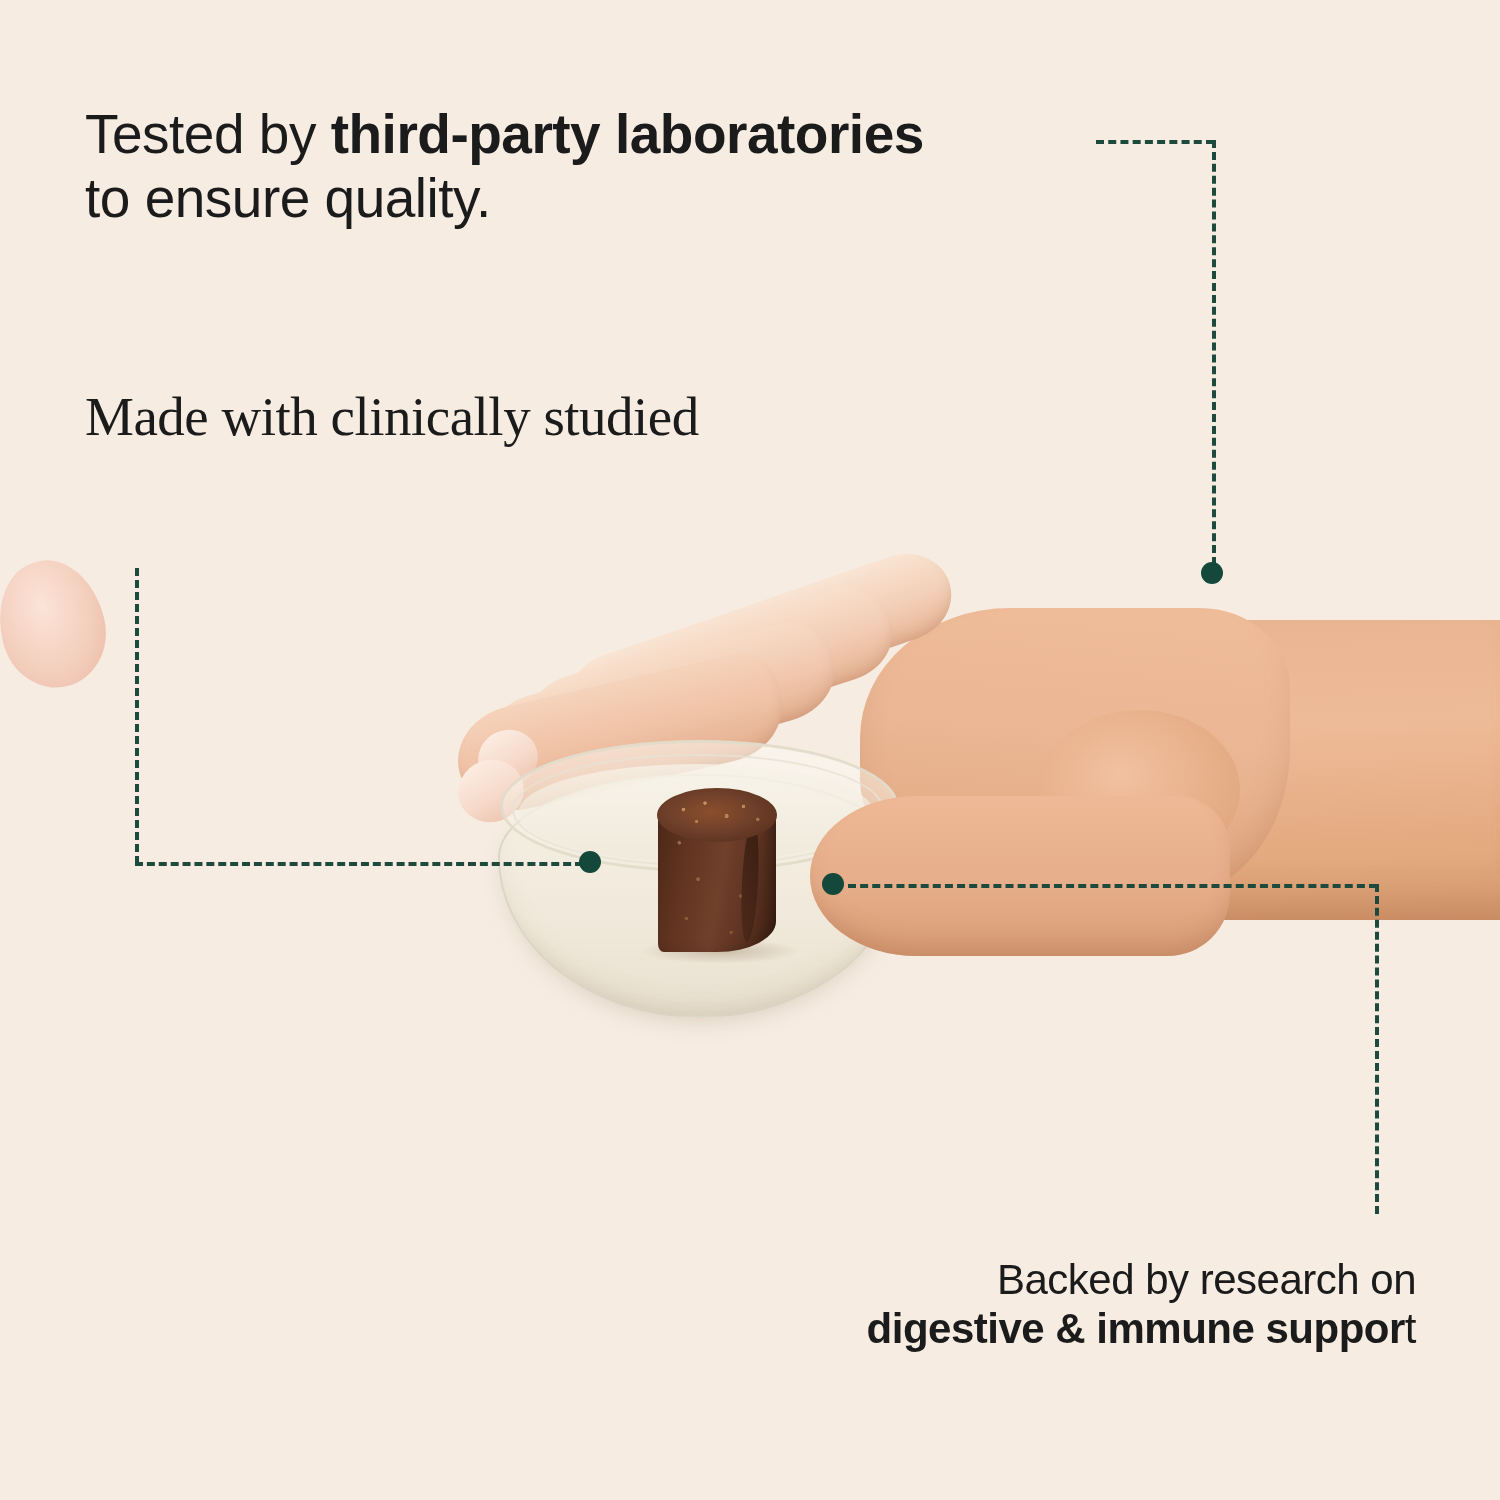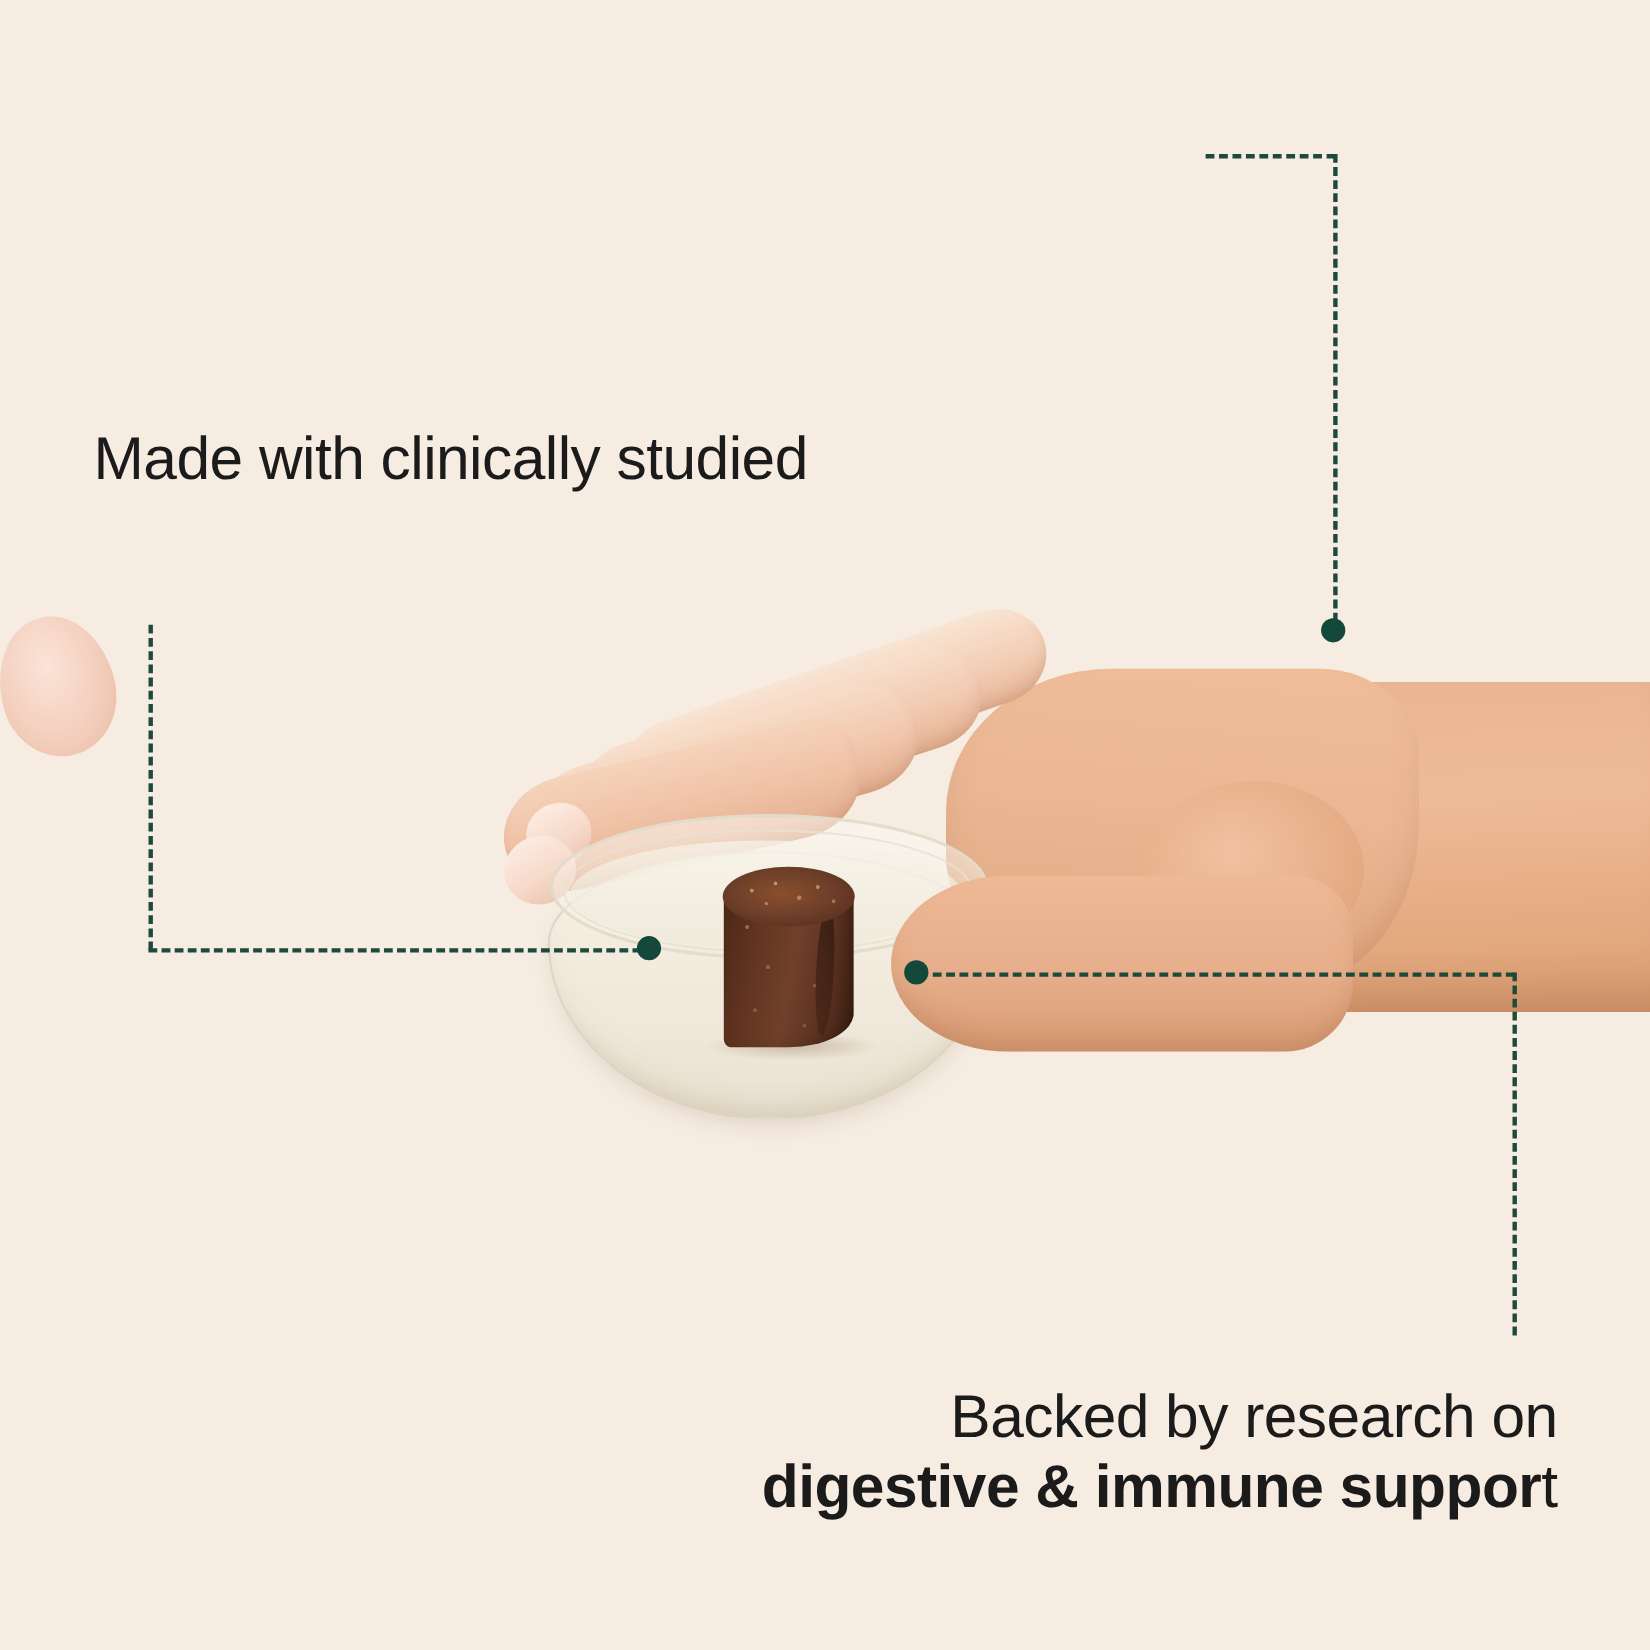--- a/index.html
+++ b/index.html
@@ -10,22 +10,22 @@
   }
   #stage{position:relative;width:1500px;height:1500px;background:#f6ece2;}
 
   
   .callout{position:absolute;color:#1b1b1b;line-height:1.16;letter-spacing:-0.5px;}
   .callout .ln{display:block;white-space:nowrap;}
   .b{font-weight:700;}
   .n{font-weight:400;}
 
   #callout-tested{left:85px;top:103px;font-size:55px;}
-  #callout-probiotics{left:85px;top:385px;font-size:55px;}
-  #callout-research{right:84px;top:1256px;font-size:55px;text-align:right;}
+  #callout-probiotics{left:85px;top:385px;font-size:55px;font-family:Liberation Serif, serif;}
+  #callout-research{right:84px;top:1256px;font-size:42px;text-align:right;}
   #callout-research .ln{text-align:right;}
 
   
   .dash-h{position:absolute;height:0;border-top:4px dashed #1d4a3c;}
   .dash-v{position:absolute;width:0;border-left:4px dashed #1d4a3c;}
   .dot{position:absolute;width:22px;height:22px;border-radius:50%;background:#14483b;}
 
   
   #conn-top-h{left:1096px;top:140px;width:118px;}
   #conn-top-v{left:1212px;top:140px;height:425px;}
@@ -206,20 +206,24 @@
   <div id="dot-top" class="dot"></div>
 
   <div id="conn-left-v" class="dash-v"></div>
   <div id="conn-left-h" class="dash-h"></div>
   <div id="dot-left" class="dot"></div>
 
   <div id="dot-bottom" class="dot"></div>
   <div id="conn-bottom-h" class="dash-h"></div>
   <div id="conn-bottom-v" class="dash-v"></div>
 
+  <div id="callout-tested" class="callout">
+    <span class="ln"><span class="n">Tested by </span><span class="b">third-party laboratories</span></span>
+    <span class="ln n">to ensure quality.</span>
+  </div>
 
   <div id="callout-probiotics" class="callout">
     <span class="ln n">Made with clinically studied</span>
   </div>
 
   <div id="callout-research" class="callout">
     <span class="ln n">Backed by research on</span>
     <span class="ln"><span class="b">digestive &amp; immune suppor</span><span class="n">t</span></span>
   </div>
 

